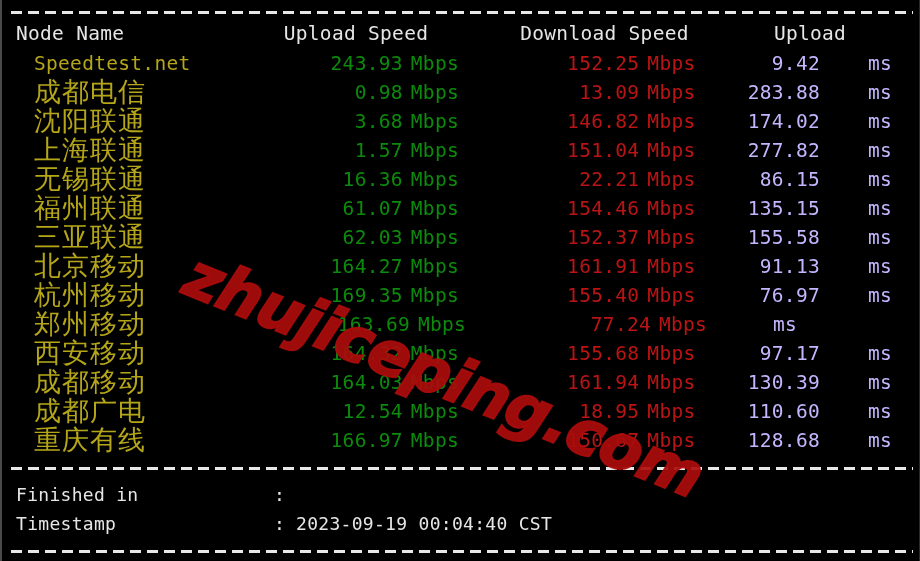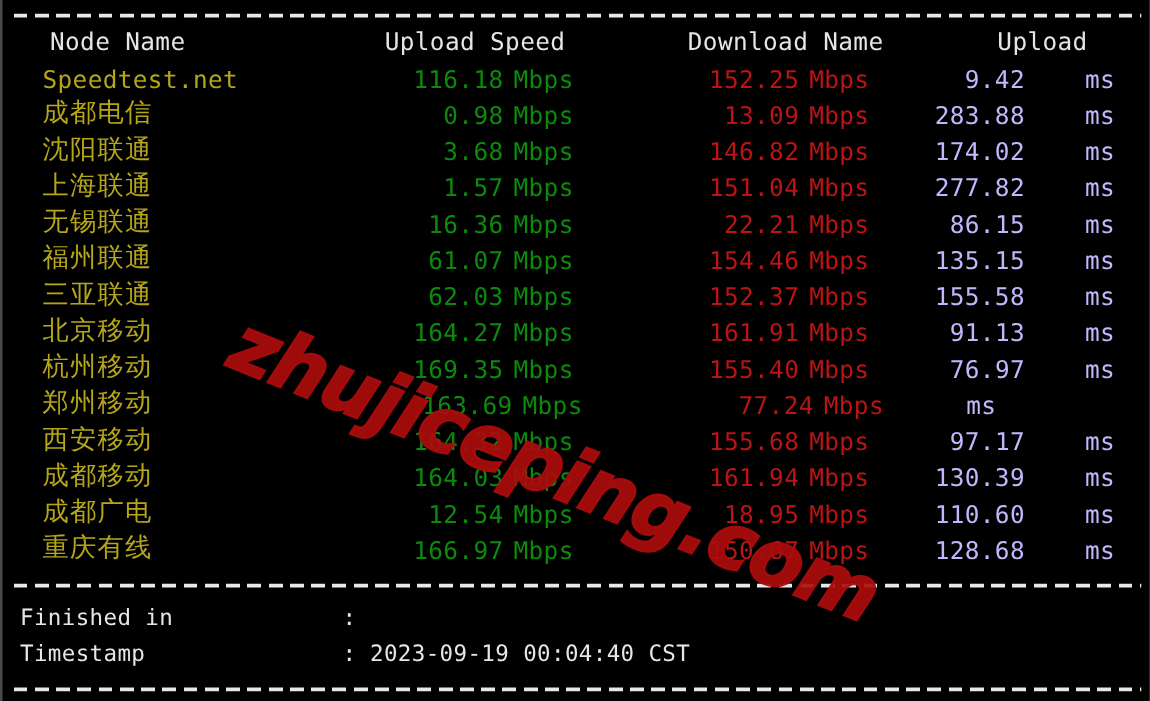--- a/index.html
+++ b/index.html
@@ -46,42 +46,41 @@
     height: 29px;
     line-height: 29px;
     display: flex;
     white-space: pre;
     font-size: 19.5px;
     letter-spacing: 0.3px;
   }
   .row.header {
     height: 30px;
     line-height: 30px;
-    padding-left: 24px;
   }
   .c-node   { width: 226px; padding-left: 32px; text-align: left; }
   .c-up     { width: 182px; text-align: right; }
   .c-up-u   { width: 74px;  text-align: left; padding-left: 8px; }
   .c-dn     { width: 167px; text-align: right; }
   .c-dn-u   { width: 74px;  text-align: left; padding-left: 8px; }
   .c-lat    { width: 110px; text-align: right; }
   .c-lat-u  { width: 60px;  text-align: left; padding-left: 8px; margin-left: 40px; }
 
   .hdr-node { width: 226px; padding-left: 14px; text-align: left; }
   .hdr-up   { width: 256px; text-align: center; }
   .hdr-dn   { width: 241px; text-align: center; }
   .hdr-lat  { width: 170px; text-align: center; }
 
   .t-white  { color: #e6e6e6; }
   .t-node   { color: #b5a619; }
   .t-up     { color: #0c8a0c; }
   .t-dn     { color: #ba1414; }
   .t-lat    { color: #c4b5fd; }
 
-  .cjk { font-family: Liberation Mono, monospace; font-size: 21px; letter-spacing: 1px; }
+  .cjk { font-family: Liberation Serif, serif; font-size: 27px; letter-spacing: 1px; }
 
   .foot-row {
     height: 29px;
     line-height: 29px;
     display: flex;
     white-space: pre;
     font-size: 18px;
     color: #e6e6e6;
     letter-spacing: 0.3px;
   }
@@ -118,26 +117,26 @@
 
   <div class="term">
 
     <div class="sep top">
       <div class="dashline"></div>
     </div>
 
     <div class="row header">
       <span class="hdr-node t-white">Node Name</span>
       <span class="hdr-up t-white">Upload Speed</span>
-      <span class="hdr-dn t-white">Download Name</span>
+      <span class="hdr-dn t-white">Download Speed</span>
       <span class="hdr-lat t-white">Upload</span>
     </div>
 
     <div id="rows-container">
-        <div class="row"><span class="c-node t-node">Speedtest.net</span><span class="c-up t-up">116.18</span><span class="c-up-u t-up">Mbps</span><span class="c-dn t-dn">152.25</span><span class="c-dn-u t-dn">Mbps</span><span class="c-lat t-lat">9.42</span><span class="c-lat-u t-lat">ms</span></div>
+        <div class="row"><span class="c-node t-node">Speedtest.net</span><span class="c-up t-up">243.93</span><span class="c-up-u t-up">Mbps</span><span class="c-dn t-dn">152.25</span><span class="c-dn-u t-dn">Mbps</span><span class="c-lat t-lat">9.42</span><span class="c-lat-u t-lat">ms</span></div>
         <div class="row"><span class="c-node t-node cjk">成都电信</span><span class="c-up t-up">0.98</span><span class="c-up-u t-up">Mbps</span><span class="c-dn t-dn">13.09</span><span class="c-dn-u t-dn">Mbps</span><span class="c-lat t-lat">283.88</span><span class="c-lat-u t-lat">ms</span></div>
         <div class="row"><span class="c-node t-node cjk">沈阳联通</span><span class="c-up t-up">3.68</span><span class="c-up-u t-up">Mbps</span><span class="c-dn t-dn">146.82</span><span class="c-dn-u t-dn">Mbps</span><span class="c-lat t-lat">174.02</span><span class="c-lat-u t-lat">ms</span></div>
         <div class="row"><span class="c-node t-node cjk">上海联通</span><span class="c-up t-up">1.57</span><span class="c-up-u t-up">Mbps</span><span class="c-dn t-dn">151.04</span><span class="c-dn-u t-dn">Mbps</span><span class="c-lat t-lat">277.82</span><span class="c-lat-u t-lat">ms</span></div>
         <div class="row"><span class="c-node t-node cjk">无锡联通</span><span class="c-up t-up">16.36</span><span class="c-up-u t-up">Mbps</span><span class="c-dn t-dn">22.21</span><span class="c-dn-u t-dn">Mbps</span><span class="c-lat t-lat">86.15</span><span class="c-lat-u t-lat">ms</span></div>
         <div class="row"><span class="c-node t-node cjk">福州联通</span><span class="c-up t-up">61.07</span><span class="c-up-u t-up">Mbps</span><span class="c-dn t-dn">154.46</span><span class="c-dn-u t-dn">Mbps</span><span class="c-lat t-lat">135.15</span><span class="c-lat-u t-lat">ms</span></div>
         <div class="row"><span class="c-node t-node cjk">三亚联通</span><span class="c-up t-up">62.03</span><span class="c-up-u t-up">Mbps</span><span class="c-dn t-dn">152.37</span><span class="c-dn-u t-dn">Mbps</span><span class="c-lat t-lat">155.58</span><span class="c-lat-u t-lat">ms</span></div>
         <div class="row"><span class="c-node t-node cjk">北京移动</span><span class="c-up t-up">164.27</span><span class="c-up-u t-up">Mbps</span><span class="c-dn t-dn">161.91</span><span class="c-dn-u t-dn">Mbps</span><span class="c-lat t-lat">91.13</span><span class="c-lat-u t-lat">ms</span></div>
         <div class="row"><span class="c-node t-node cjk">杭州移动</span><span class="c-up t-up">169.35</span><span class="c-up-u t-up">Mbps</span><span class="c-dn t-dn">155.40</span><span class="c-dn-u t-dn">Mbps</span><span class="c-lat t-lat">76.97</span><span class="c-lat-u t-lat">ms</span></div>
         <div class="row"><span class="c-node t-node cjk">郑州移动</span><span class="c-up t-up">163.69</span><span class="c-up-u t-up">Mbps</span><span class="c-dn t-dn">77.24</span><span class="c-dn-u t-dn">Mbps</span><span class="c-lat-u t-lat">ms</span></div>
         <div class="row"><span class="c-node t-node cjk">西安移动</span><span class="c-up t-up">164.32</span><span class="c-up-u t-up">Mbps</span><span class="c-dn t-dn">155.68</span><span class="c-dn-u t-dn">Mbps</span><span class="c-lat t-lat">97.17</span><span class="c-lat-u t-lat">ms</span></div>

